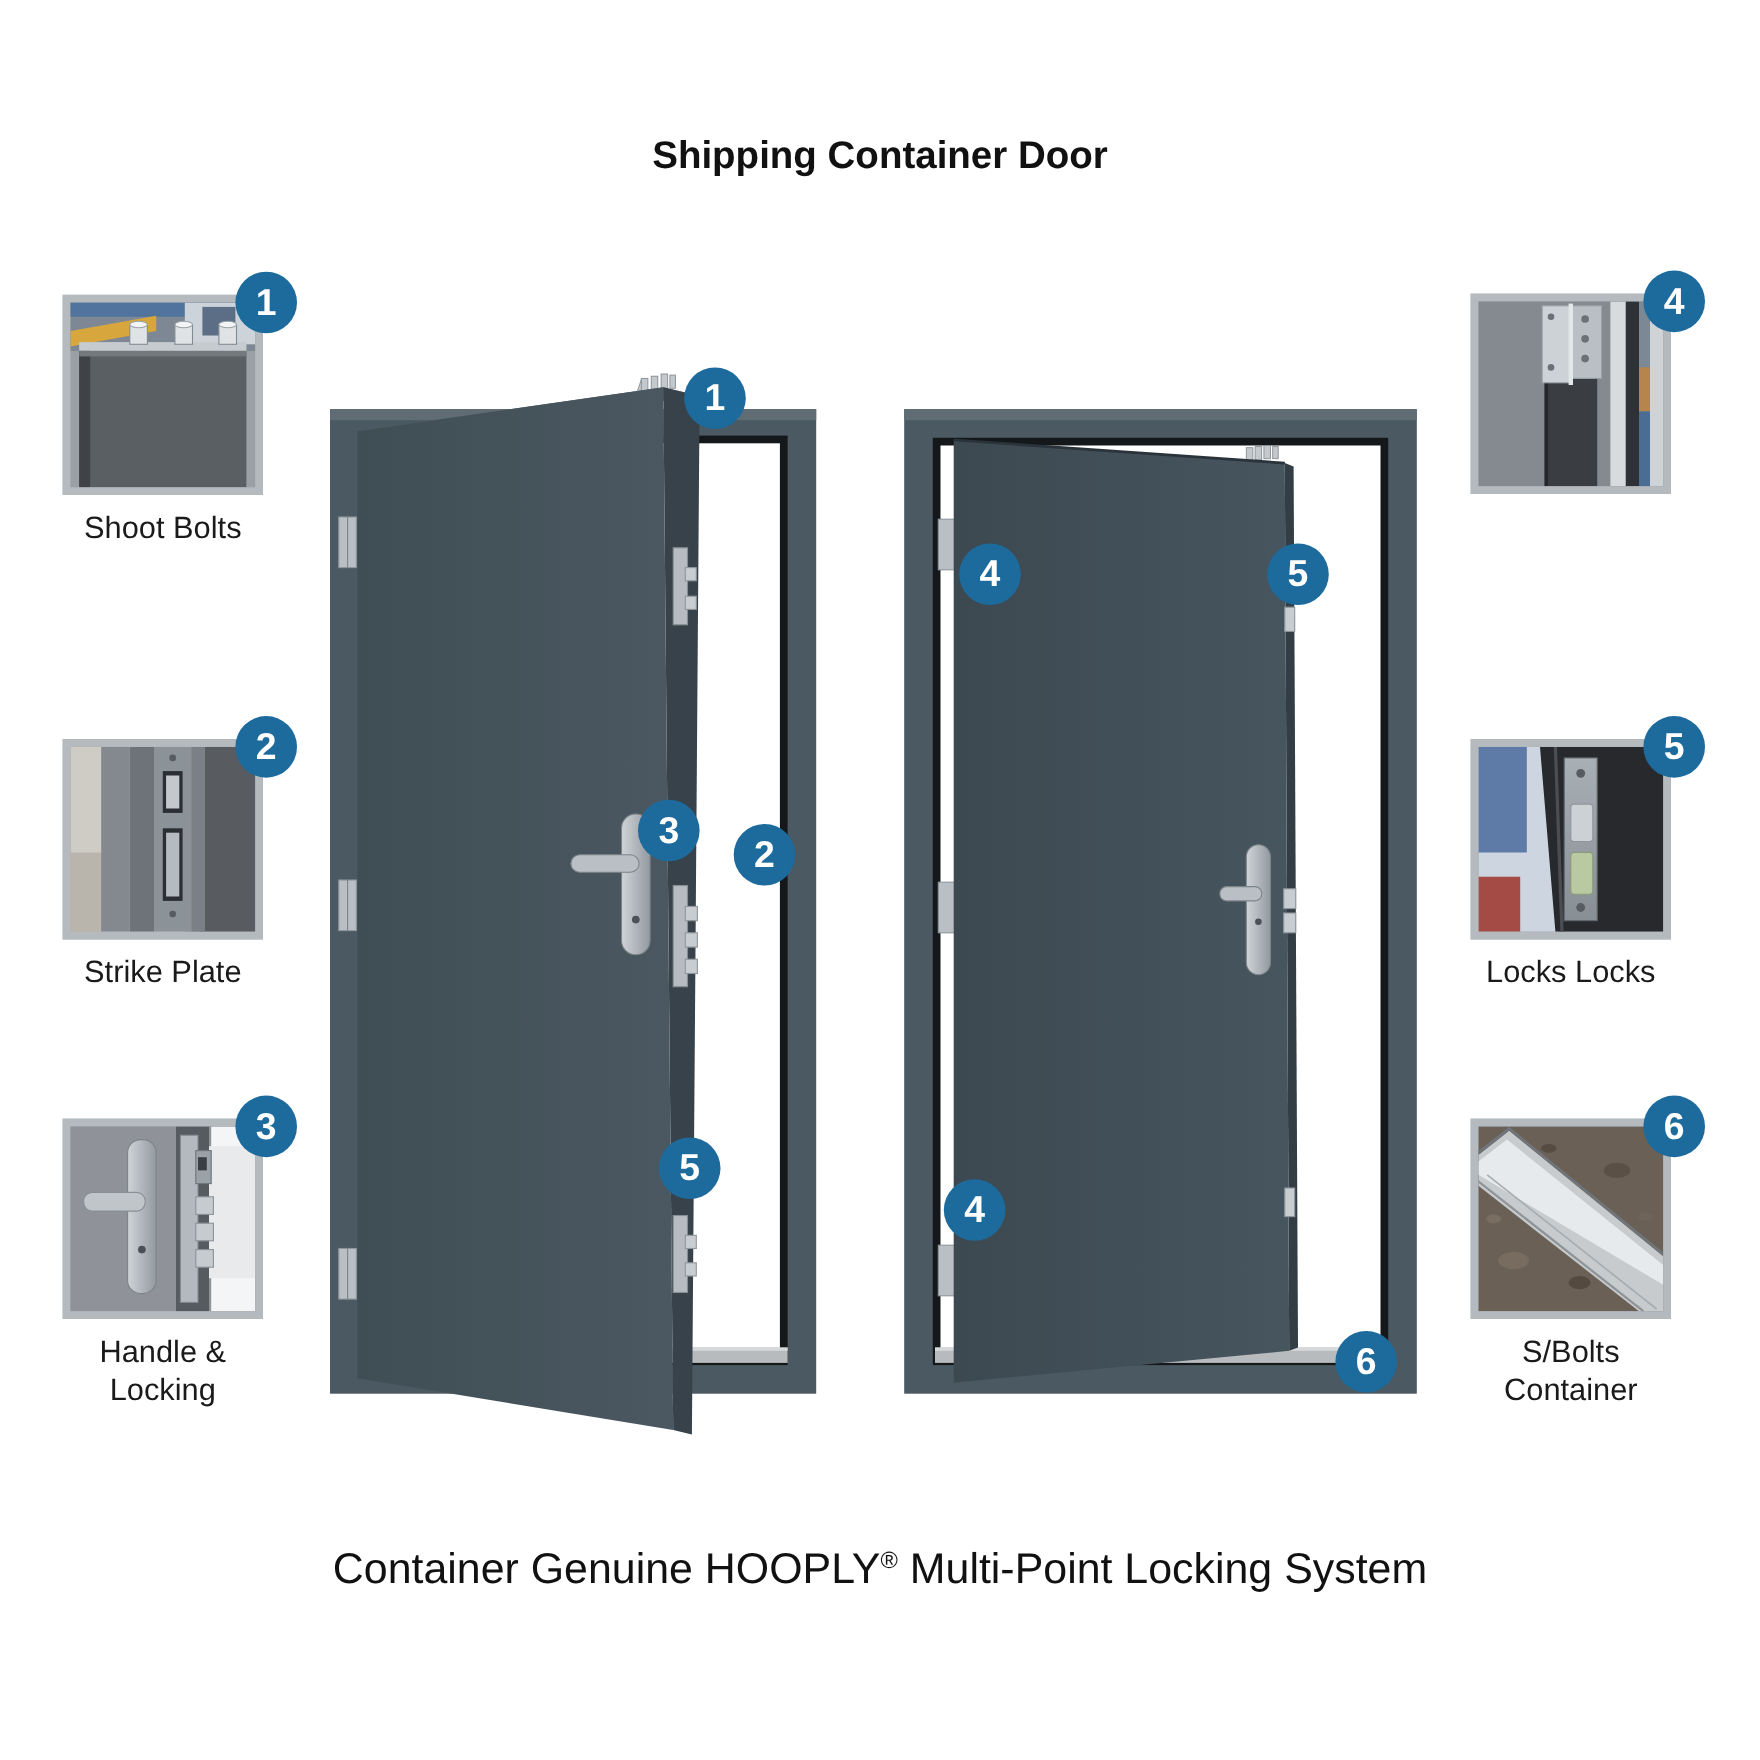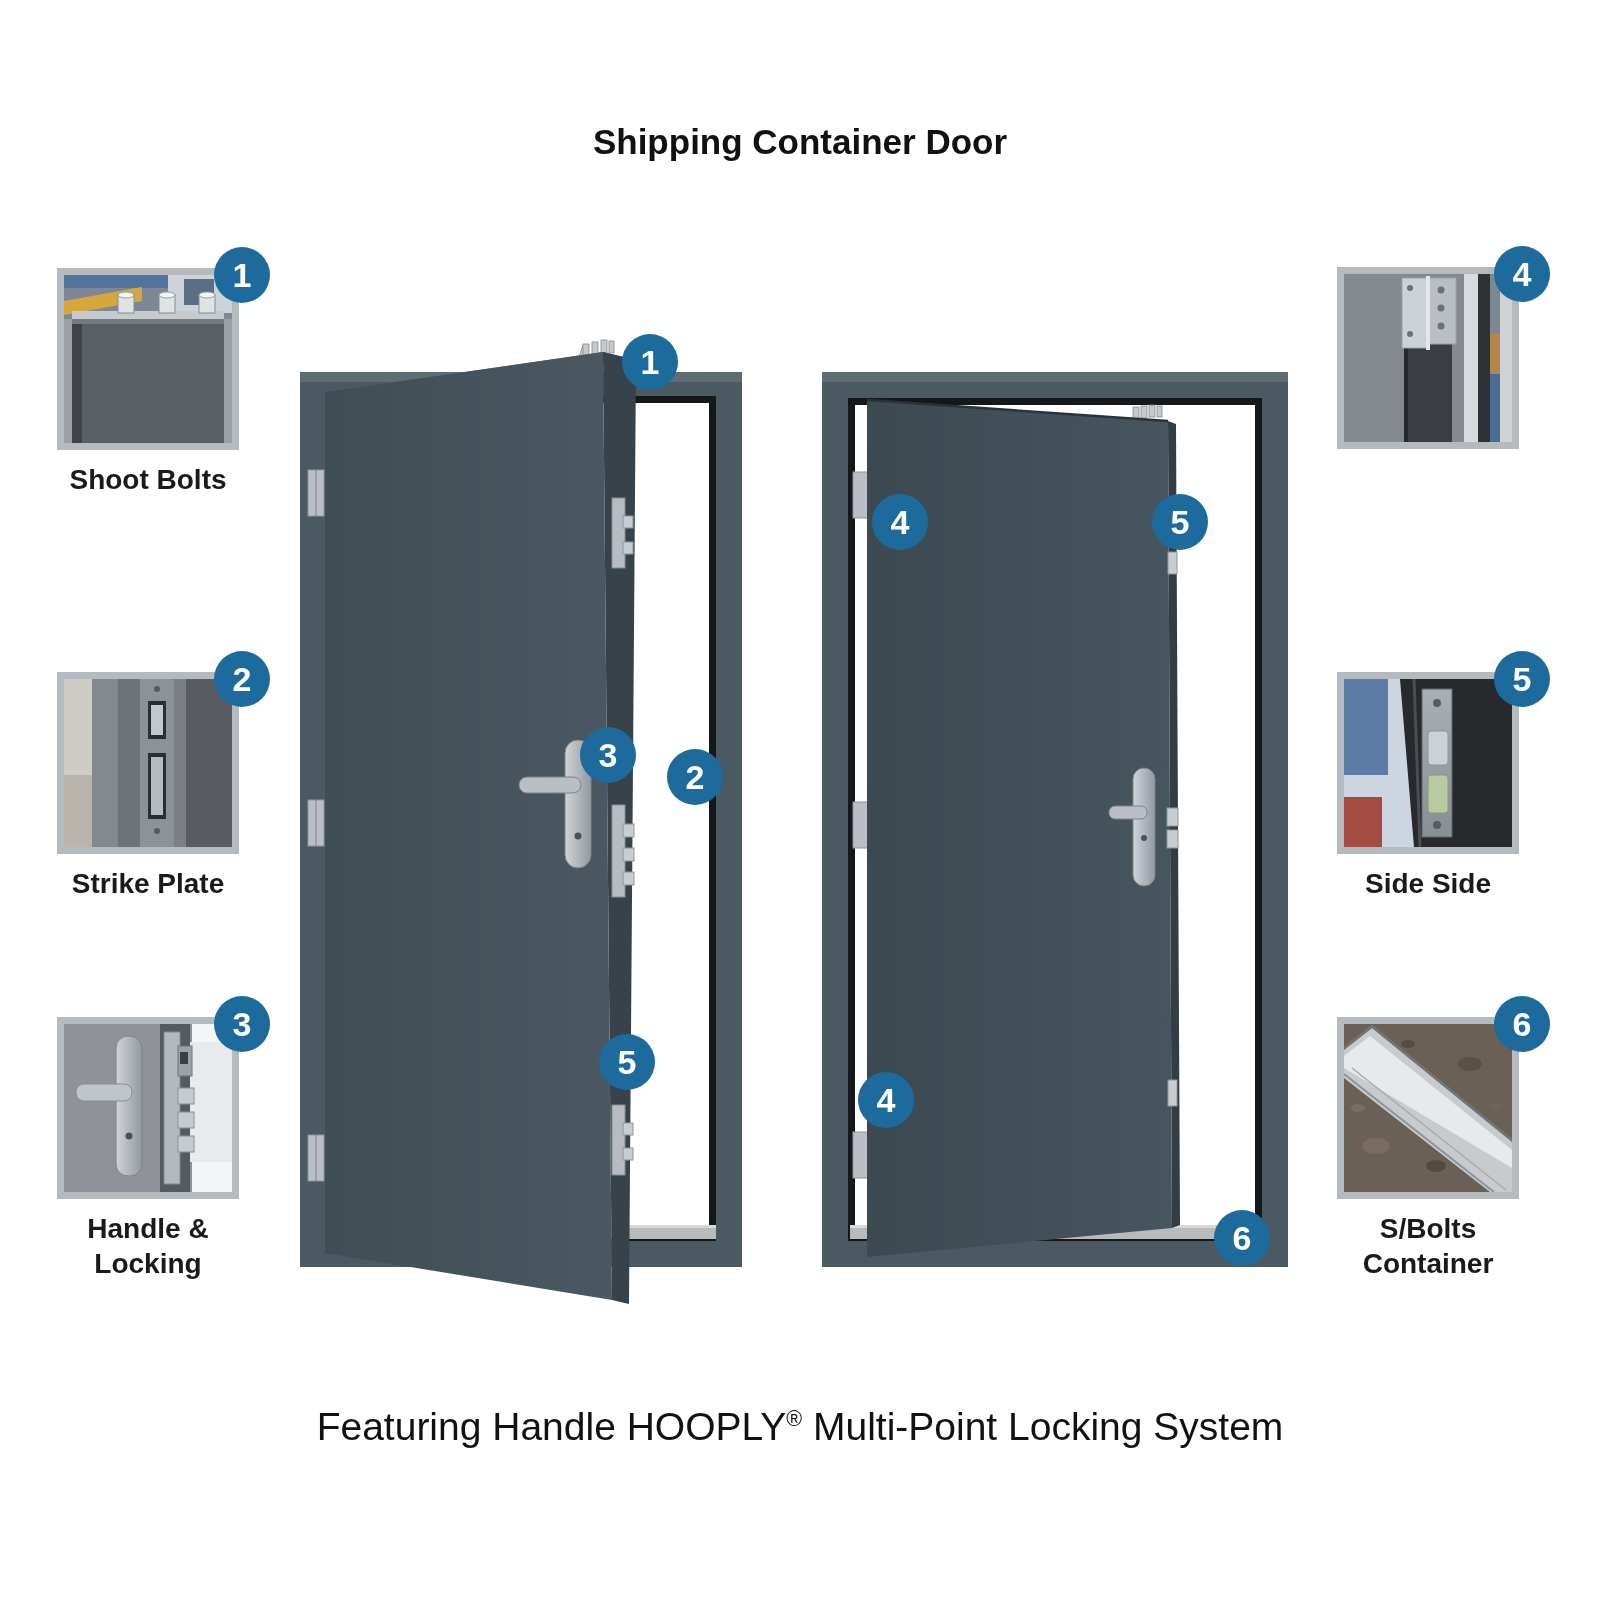--- a/index.html
+++ b/index.html
@@ -11,21 +11,21 @@
           font-size:39px;font-weight:400;color:#111;}
   .footer sup{font-size:55%;vertical-align:super;}
   .feature{position:absolute;width:182px;}
   .thumb{position:relative;width:182px;height:182px;border:7px solid #b5babe;
          box-sizing:border-box;background:#9aa0a5;}
   .thumb svg{display:block;width:100%;height:100%;}
   .badge{position:absolute;width:56px;height:56px;border-radius:50%;background:#1d6b9d;
          color:#fff;font-size:34px;font-weight:bold;display:flex;align-items:center;
          justify-content:center;line-height:1;}
   .thumb .badge{left:150px;top:-28px;}
-  .caption{margin-top:12px;text-align:center;font-size:28px;font-weight:bold;
+  .caption{margin-top:12px;text-align:center;font-size:28px;font-weight:normal;
            line-height:35px;color:#1a1a1a;}
   .door-svg{position:absolute;}
   .door-badge{position:absolute;}
 </style>
 </head>
 <body>
 
 <div class="canvas">
 
   <div class="page-title">Shipping Container Door</div>
@@ -169,21 +169,21 @@
           <rect x="78" y="10" width="30" height="148" fill="url(#mtlB)" stroke="#5f666b"></rect>
           <circle cx="93" cy="24" r="4" fill="#565c61"></circle>
           <circle cx="93" cy="146" r="4" fill="#565c61"></circle>
           <rect x="84" y="52" width="20" height="34" rx="3" fill="#ccd1d5" stroke="#8f969b"></rect>
           <rect x="84" y="96" width="20" height="38" rx="3" fill="#b9c9a2" stroke="#8a9a76"></rect>
         </g>
       </svg>
       <div class="badge">5</div>
     </div>
     <div class="caption">
-      <div>Side Side</div>
+      <div>Locks Locks</div>
       <div></div>
     </div>
   </div>
 
   <div class="feature" style="left:1337px;top:1017px">
     <div class="thumb">
       <svg viewBox="0 0 168 168">
         <rect x="0" y="0" width="168" height="168" fill="#6b6056"></rect>
         <ellipse cx="24" cy="34" rx="12" ry="7" fill="#7d7166"></ellipse>
         <ellipse cx="64" cy="20" rx="7" ry="4" fill="#564c42"></ellipse>
@@ -316,16 +316,16 @@
   <div class="badge door-badge" style="left:580px;top:727px">3</div>
   <div class="badge door-badge" style="left:667px;top:749px">2</div>
   <div class="badge door-badge" style="left:599px;top:1034px">5</div>
 
   <div class="badge door-badge" style="left:872px;top:494px">4</div>
   <div class="badge door-badge" style="left:1152px;top:494px">5</div>
   <div class="badge door-badge" style="left:858px;top:1072px">4</div>
   <div class="badge door-badge" style="left:1214px;top:1210px">6</div>
 
   <div class="footer">
-    <span>Featuring Handle HOOPLY</span><sup>®</sup><span> Multi-Point Locking System</span>
+    <span>Container Genuine HOOPLY</span><sup>®</sup><span> Multi-Point Locking System</span>
   </div>
 
 </div>
 
 </body></html>

